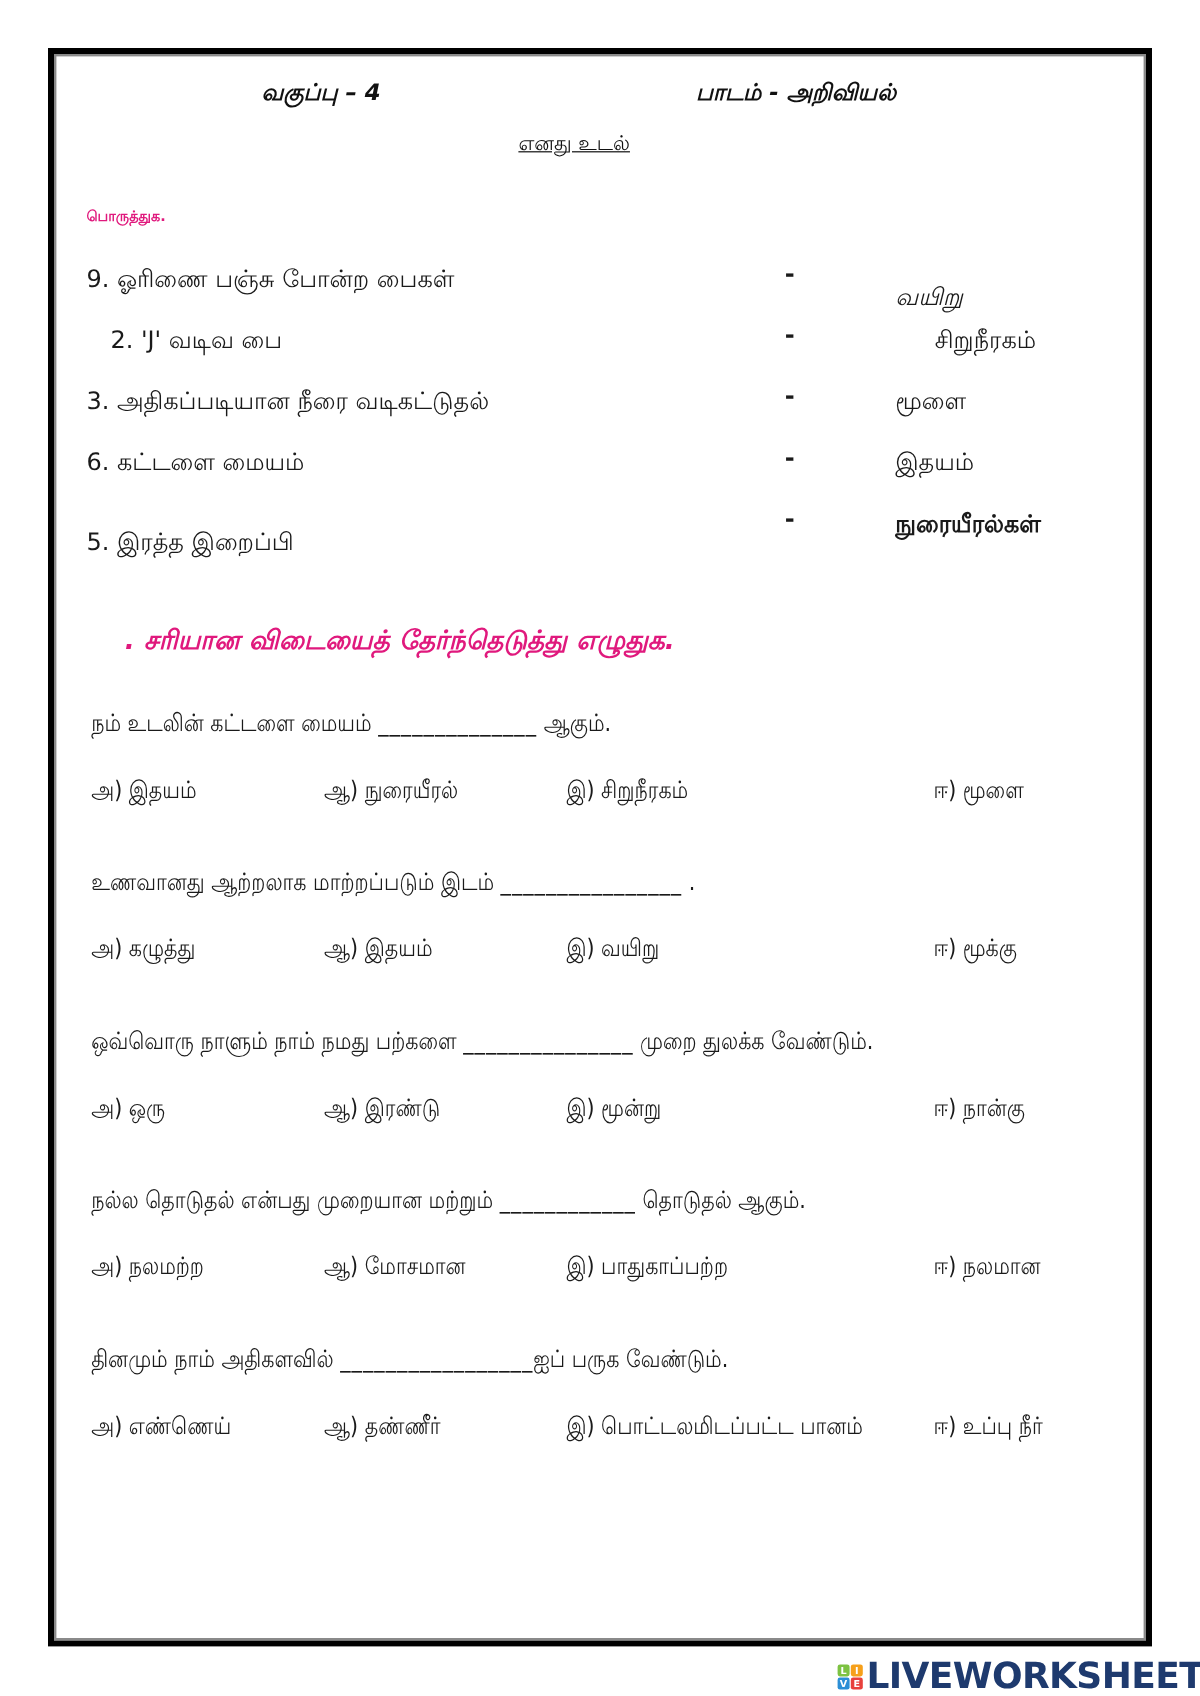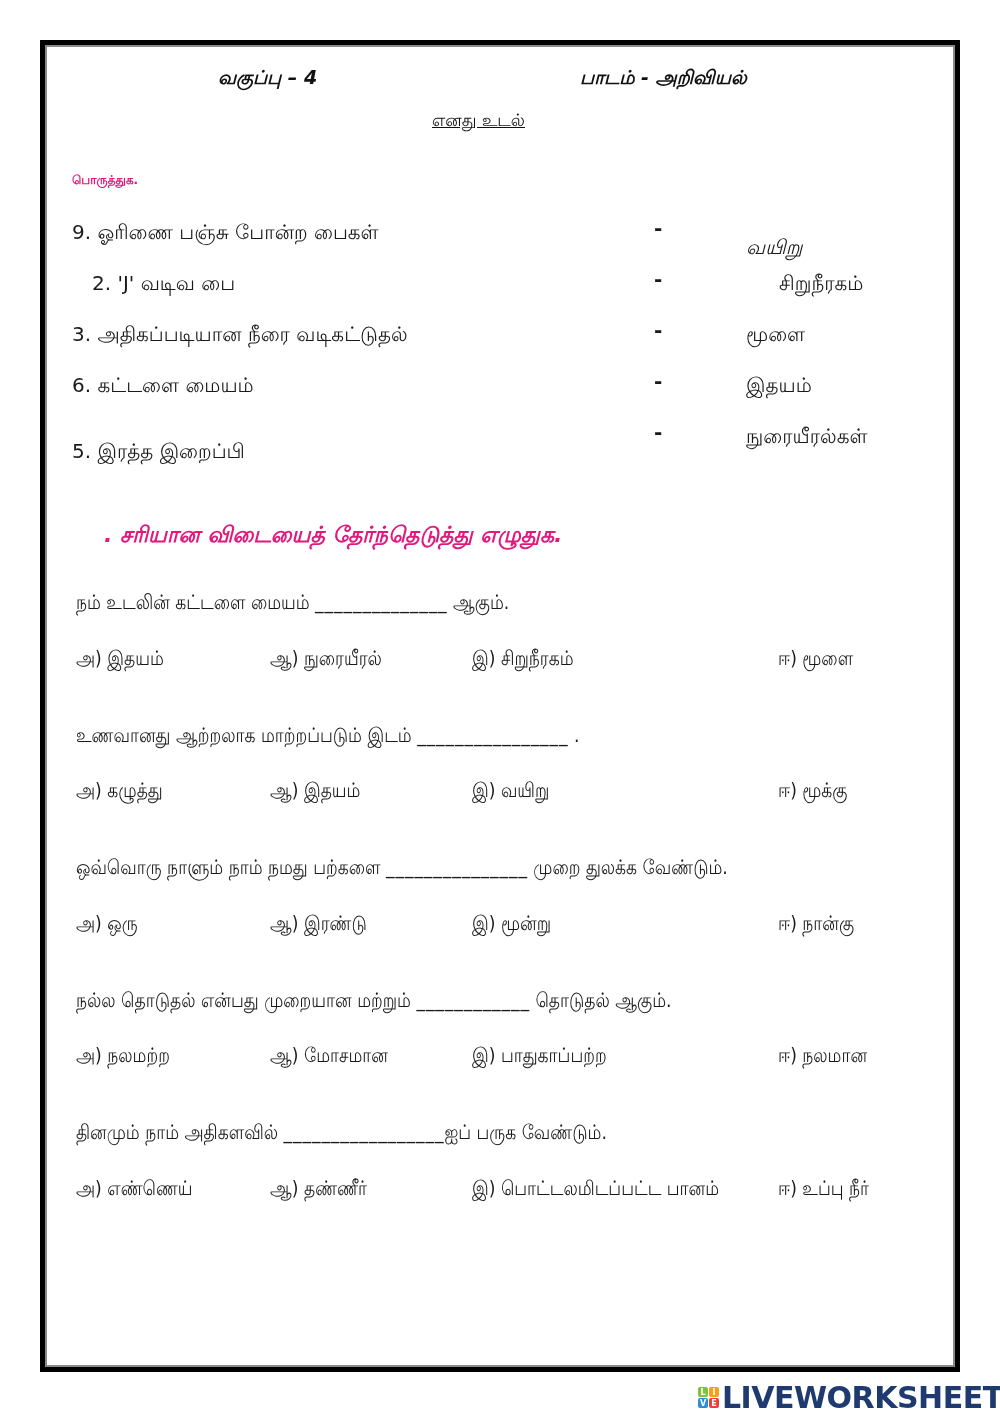--- a/index.html
+++ b/index.html
@@ -63,21 +63,21 @@
   <div class="abs match-row" style="left:72px; top:322px;text-align:center;">3. அதிகப்படியான நீரை வடிகட்டுதல்</div>
   <div class="abs match-dash" style="left:654px; top:318px;">-</div>
   <div class="abs match-right" style="left:746px; top:322px;">மூளை</div>
 
   <div class="abs match-row" style="left:72px; top:373px;">6. கட்டளை மையம்</div>
   <div class="abs match-dash" style="left:654px; top:369px;">-</div>
   <div class="abs match-right" style="left:746px; top:373px;">இதயம்</div>
 
   <div class="abs match-row" style="left:72px; top:424px;margin-top:15px;">5. இரத்த இறைப்பி</div>
   <div class="abs match-dash" style="left:654px; top:420px;">-</div>
-  <div class="abs match-right" style="left:746px; top:424px;">நுரையீரல்கள்</div>
+  <div class="abs match-right" style="left:746px; top:424px;font-weight:bold;">நுரையீரல்கள்</div>
 </div>
 
 <div class="abs section-pink s2-title" style="left:56px; top:522px;margin-left:48px;">. சரியான விடையைத் தேர்ந்தெடுத்து எழுதுக.</div>
 
 <div class="abs q" style="left:76px; top:590px;">
   <span>நம் உடலின் கட்டளை மையம் </span><span class="blank">______________</span><span> ஆகும்.</span>
 </div>
 <div class="abs opt" style="left:76px; top:646px;">அ) இதயம்</div>
 <div class="abs opt" style="left:270px; top:646px;">ஆ) நுரையீரல்</div>
 <div class="abs opt" style="left:472px; top:646px;">இ) சிறுநீரகம்</div>

